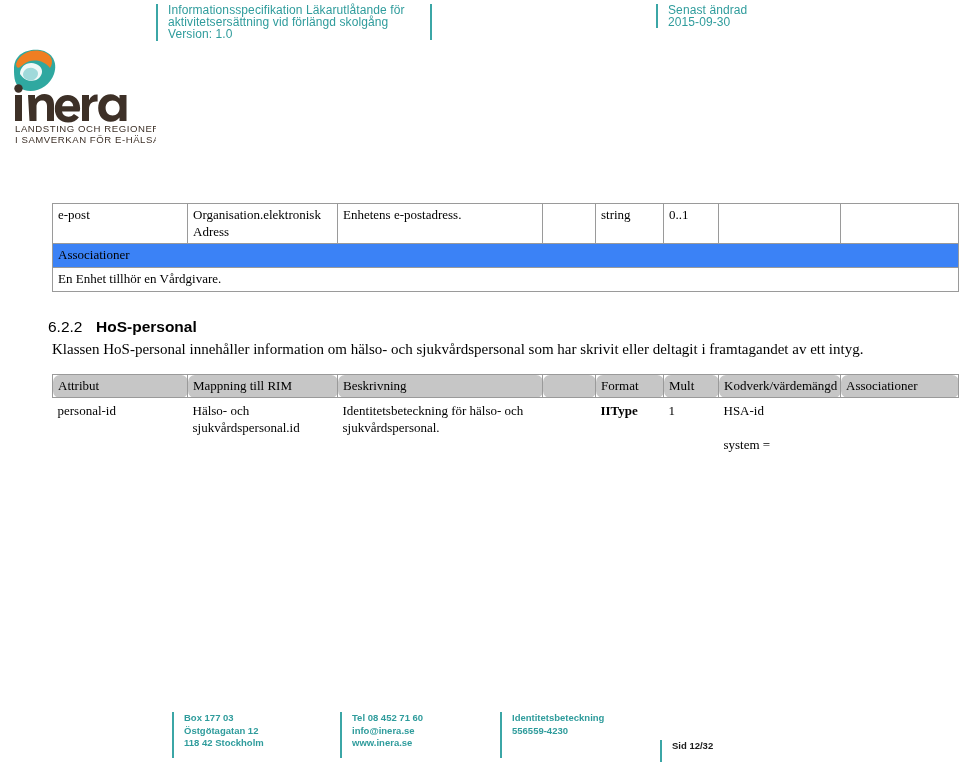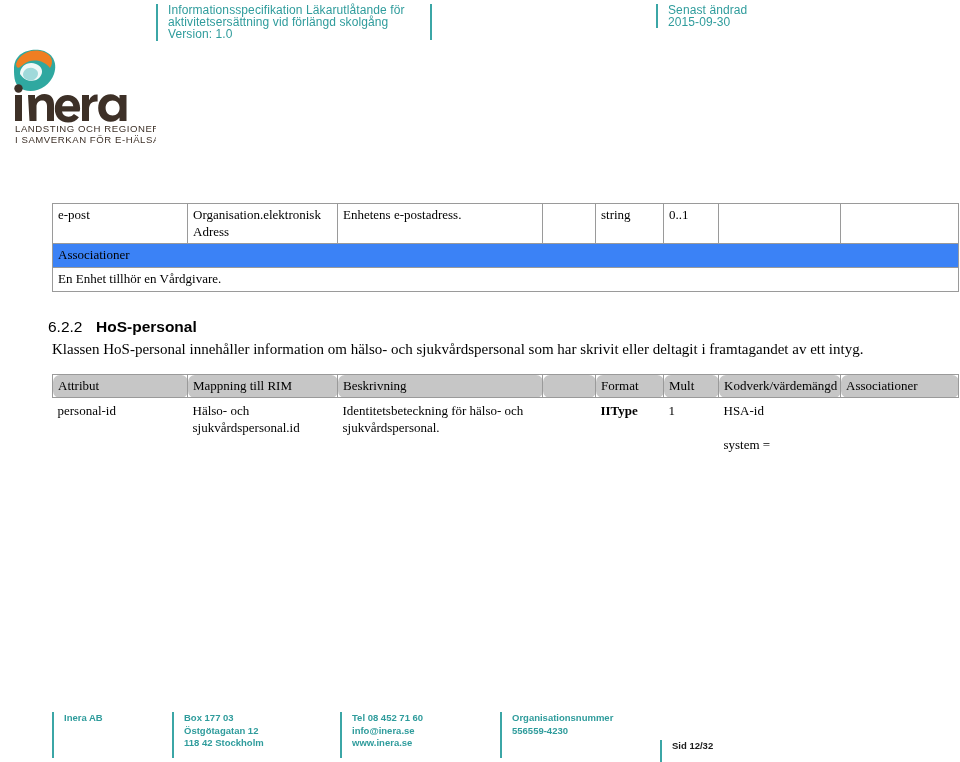--- a/index.html
+++ b/index.html
@@ -259,33 +259,30 @@
       <td>
         <span style="display:block">HSA-id</span>
         <span style="display:block;margin-top:17px">system =</span>
       </td>
       <td></td>
     </tr>
   </tbody>
 </table>
 
 <div class="doc-footer">
-  <div class="ft-block ft-1">
-    <span class="ft-line">Inera AB</span>
-  </div>
   <div class="ft-block ft-2">
     <span class="ft-line">Box 177 03</span>
     <span class="ft-line">Östgötagatan 12</span>
     <span class="ft-line">118 42 Stockholm</span>
   </div>
   <div class="ft-block ft-3">
     <span class="ft-line">Tel 08 452 71 60</span>
     <span class="ft-line">info@inera.se</span>
     <span class="ft-line">www.inera.se</span>
   </div>
   <div class="ft-block ft-4">
-    <span class="ft-line">Organisationsnummer</span>
+    <span class="ft-line">Identitetsbeteckning</span>
     <span class="ft-line">556559-4230</span>
   </div>
   <div class="ft-block ft-5">
     <span class="ft-line">Sid 12/32</span>
   </div>
 </div>
 
 </body></html>

